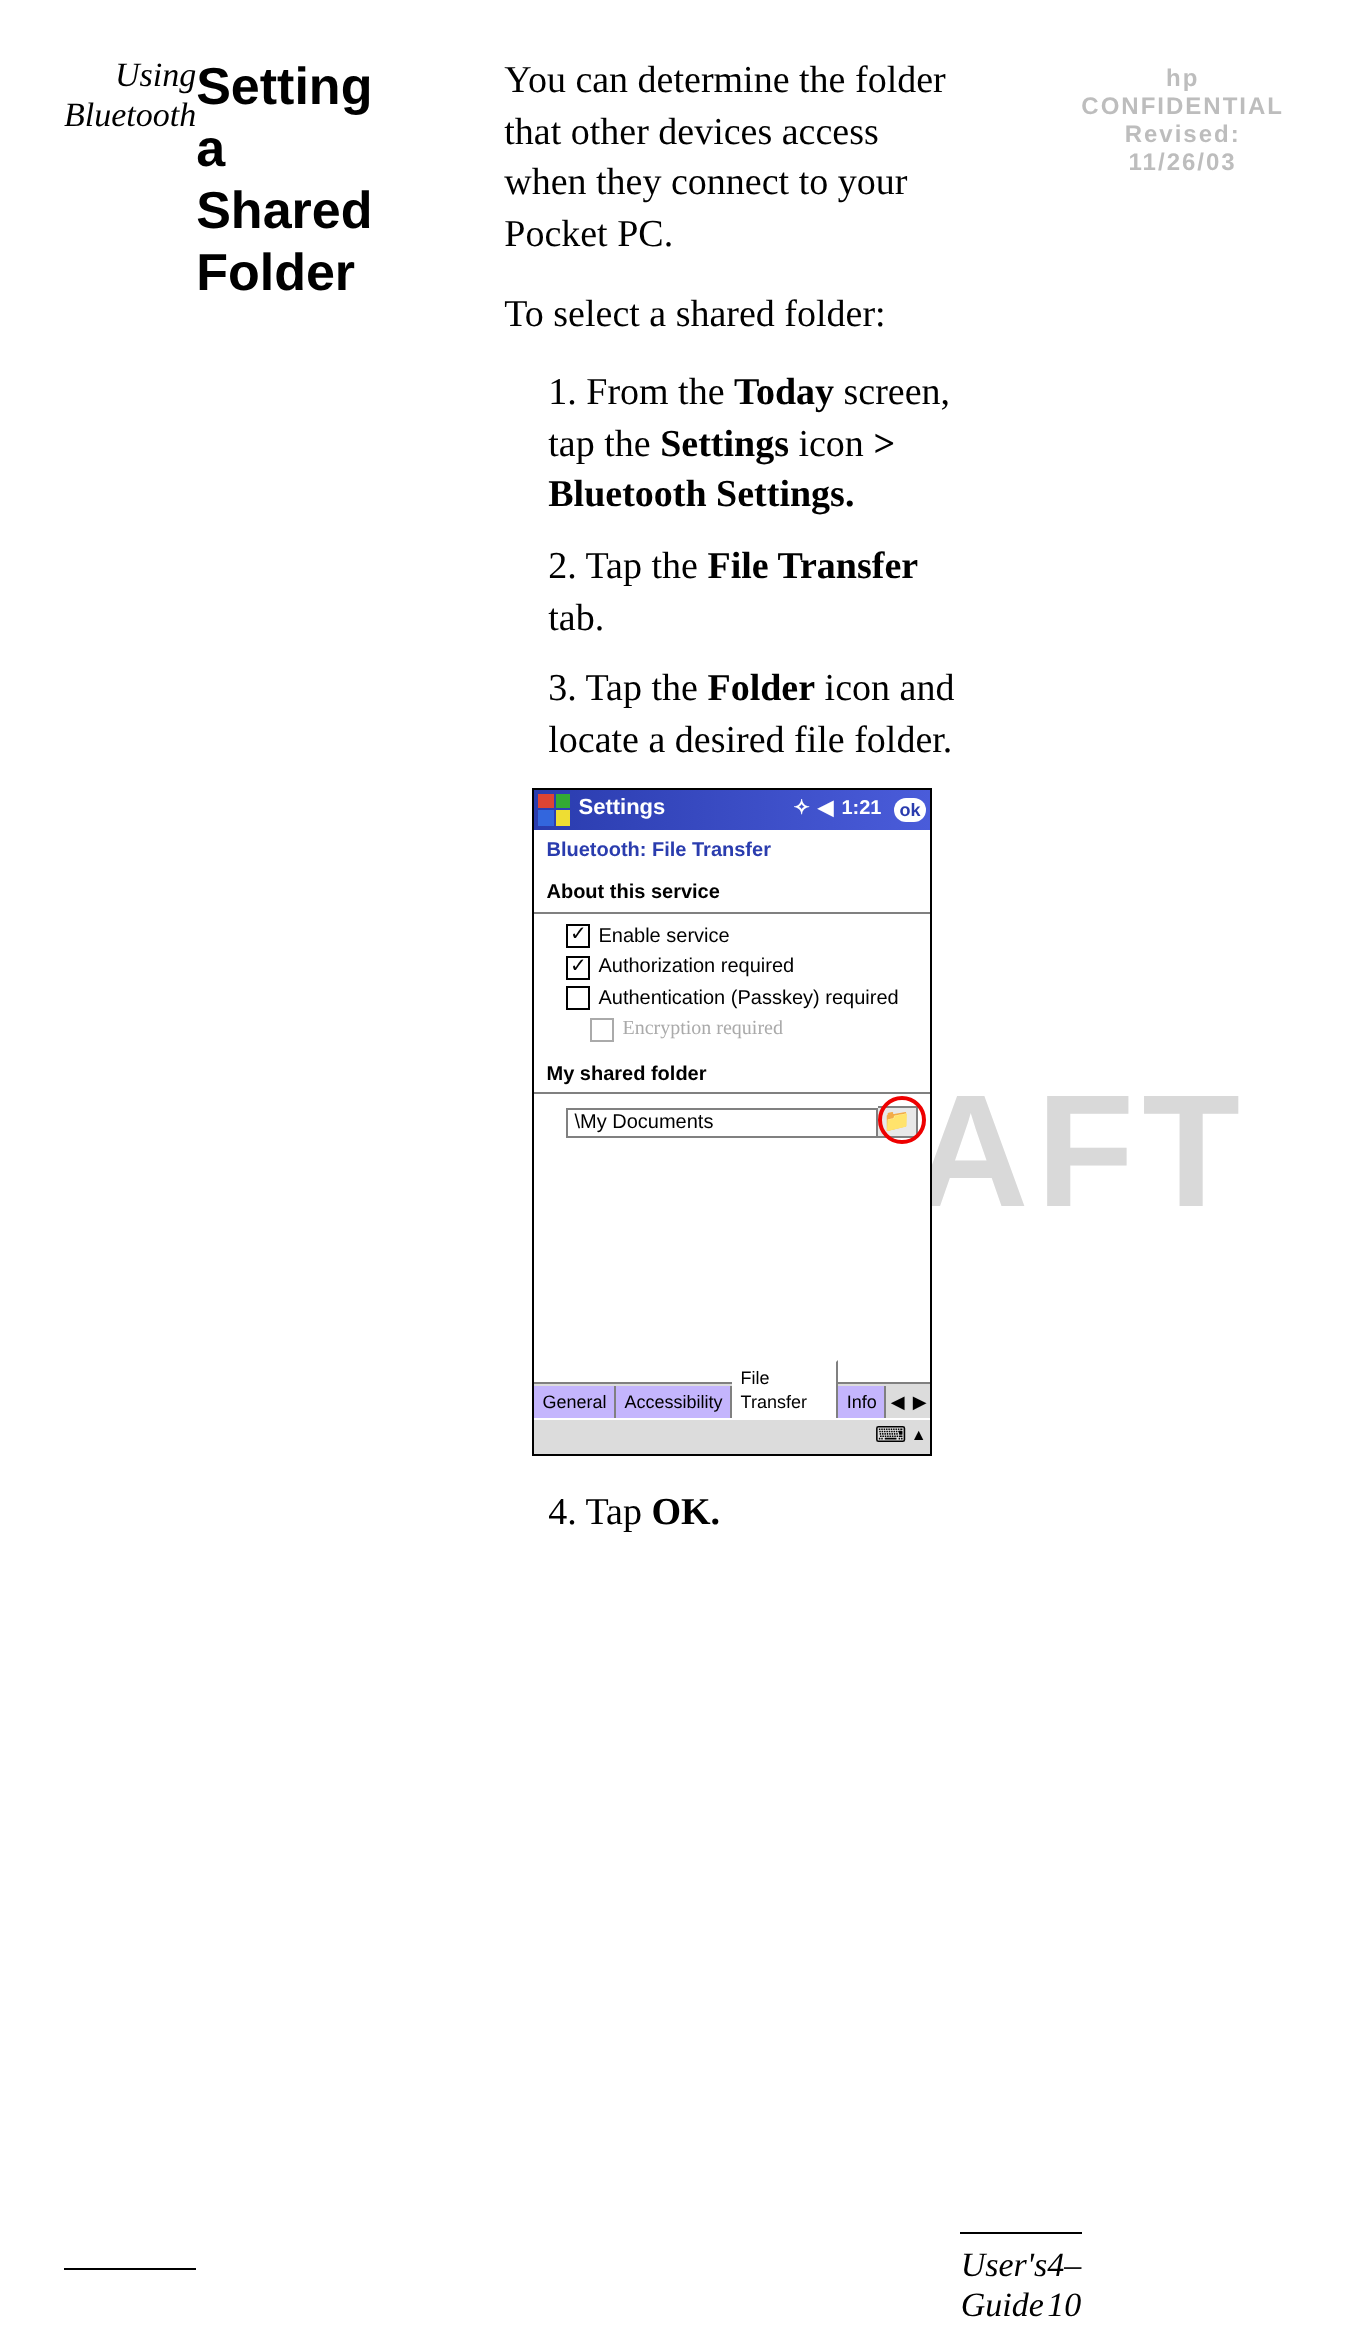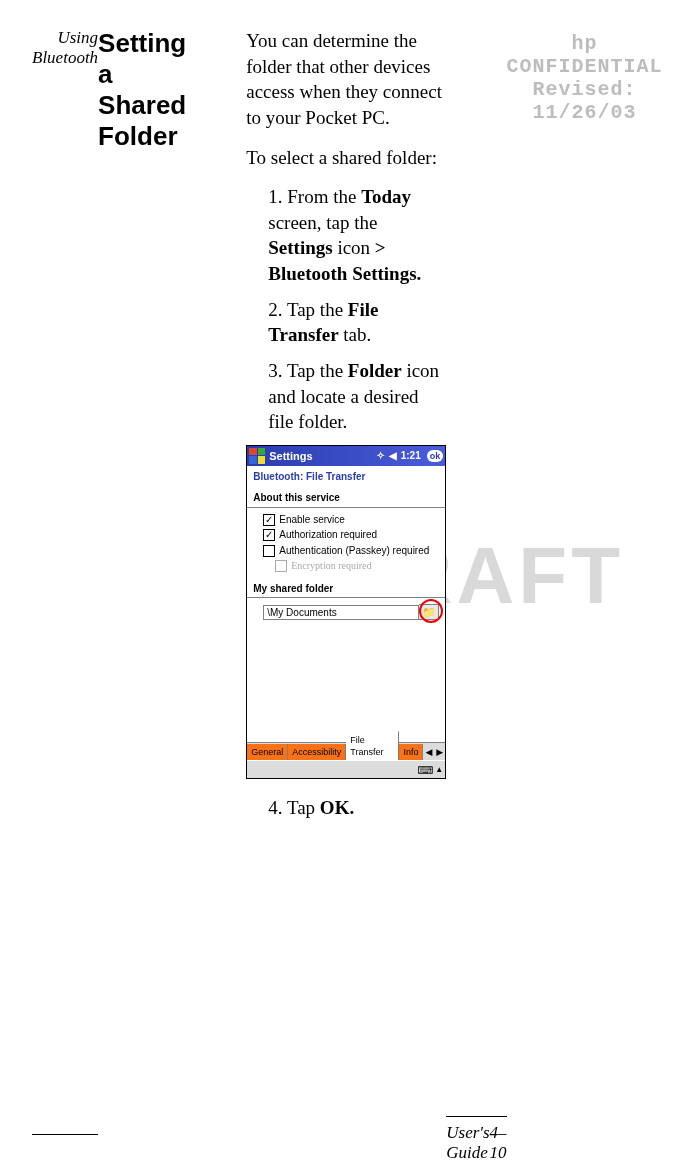--- a/index.html
+++ b/index.html
@@ -147,21 +147,21 @@
       display:flex;
       background:#dcdcdc;
       height:18px;
       align-items:flex-end;
       font-size:9px;
       border-top:1px solid #808080;
     }
     .pp-tab {
       padding:2px 4px;
       border-right:1px solid #808080;
-      background:#f97316;
+      background:#c4b5fd;
     }
     .pp-tab.active { background:#fff; border-top:1px solid #fff; margin-top:-1px; }
     .pp-tabctl { padding:2px 2px; font-size:9px;}
     .pp-bottombar {
       background:#dcdcdc;
       height:18px;
       display:flex; justify-content:flex-end; align-items:center;
       padding:0 2px;
       gap:2px;
       border-top:1px solid #fff;
@@ -186,23 +186,23 @@
       margin-top: auto;
       border-top: 1px solid #000;
       padding-top: 6px;
       display:flex;
       justify-content:space-between;
       font-style: italic;
       font-size:17px;
     }
     .conf-block {
       text-align:center;
-      font-family: Liberation Mono, monospace;
-      font-weight: bold;
-      font-size: 20px;
+      font-family: Liberation Sans, sans-serif;
+      font-weight: bold;
+      font-size: 12px;
       color:#bdbdbd;
       letter-spacing:1px;
       margin-top: 4px;
     }
   </style>
 </head>
 <body>
 
 <div class="watermark">DRAFT</div>
 

